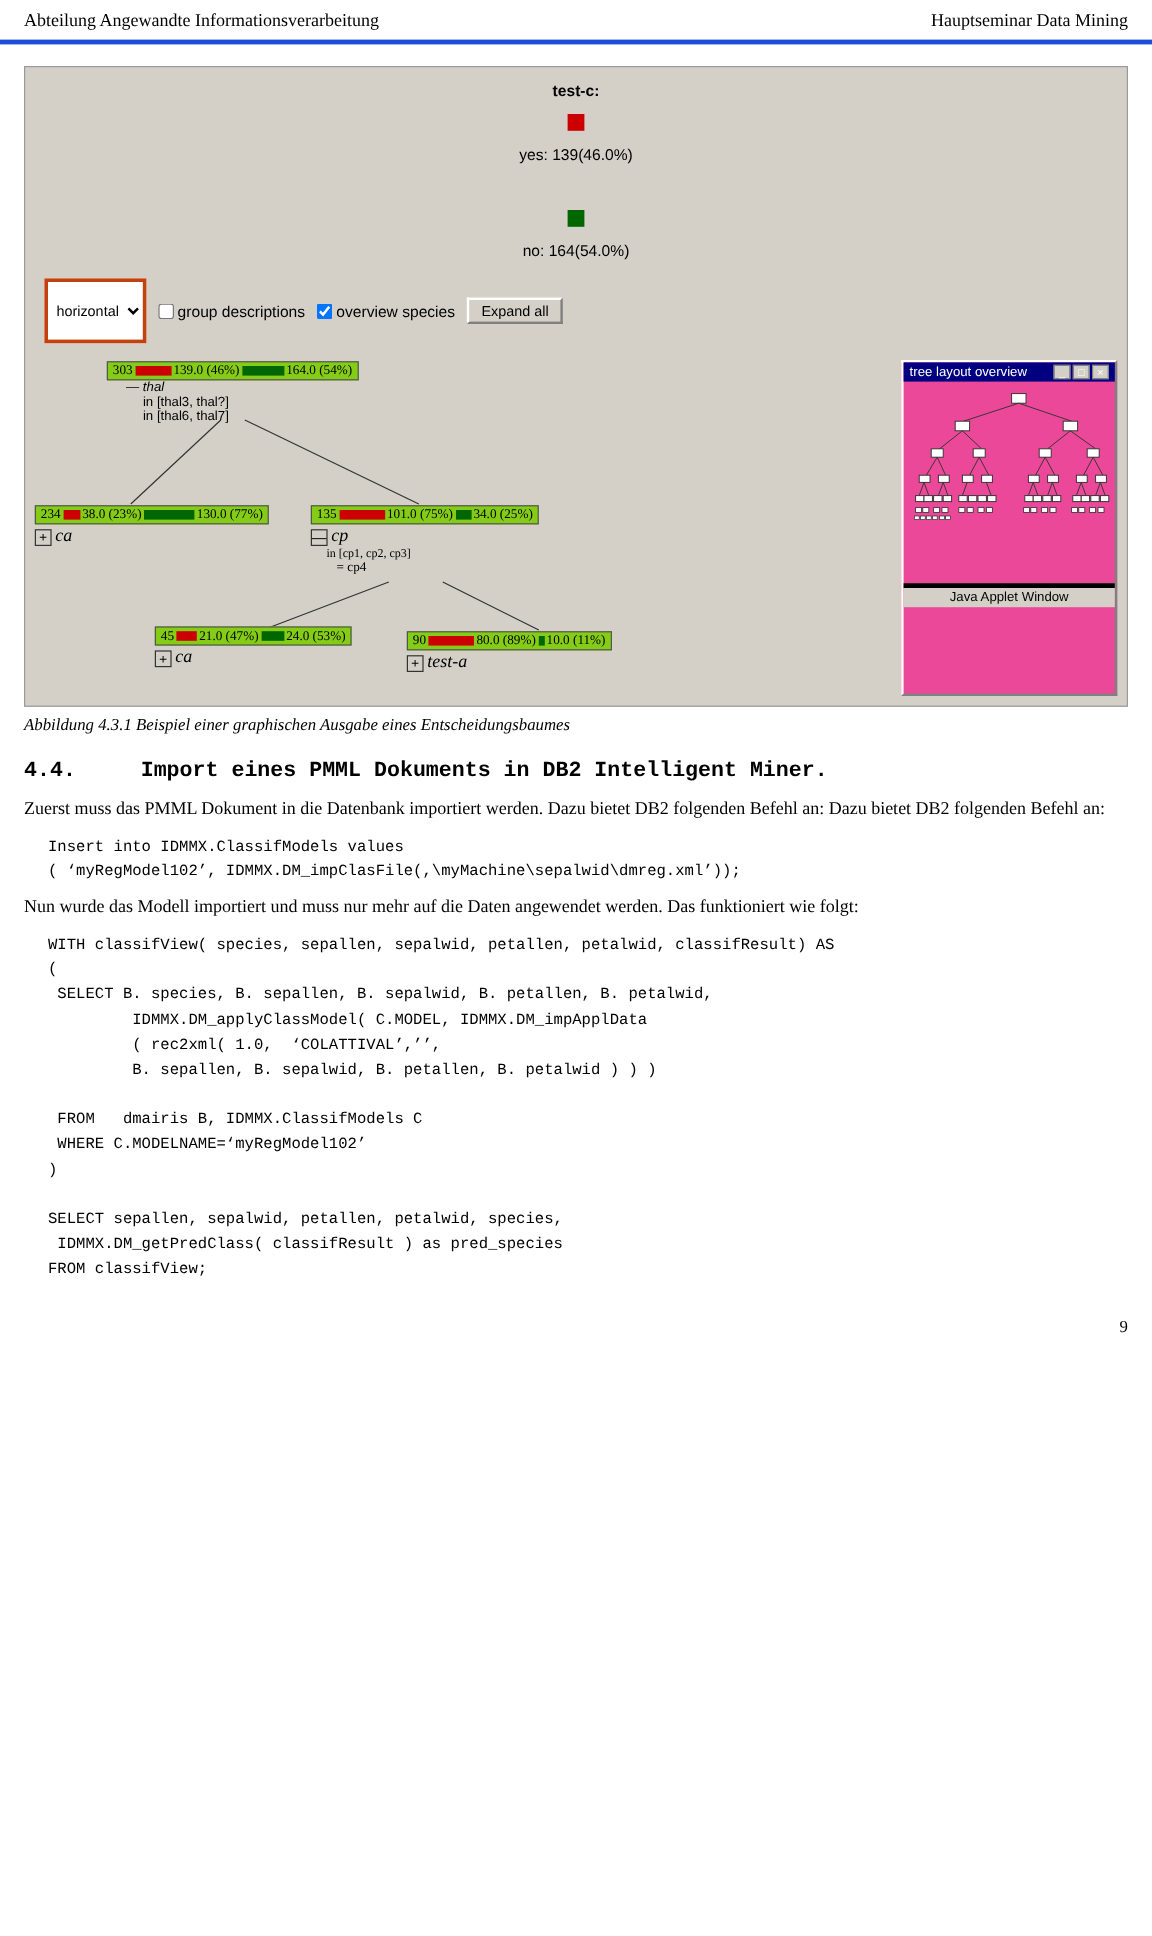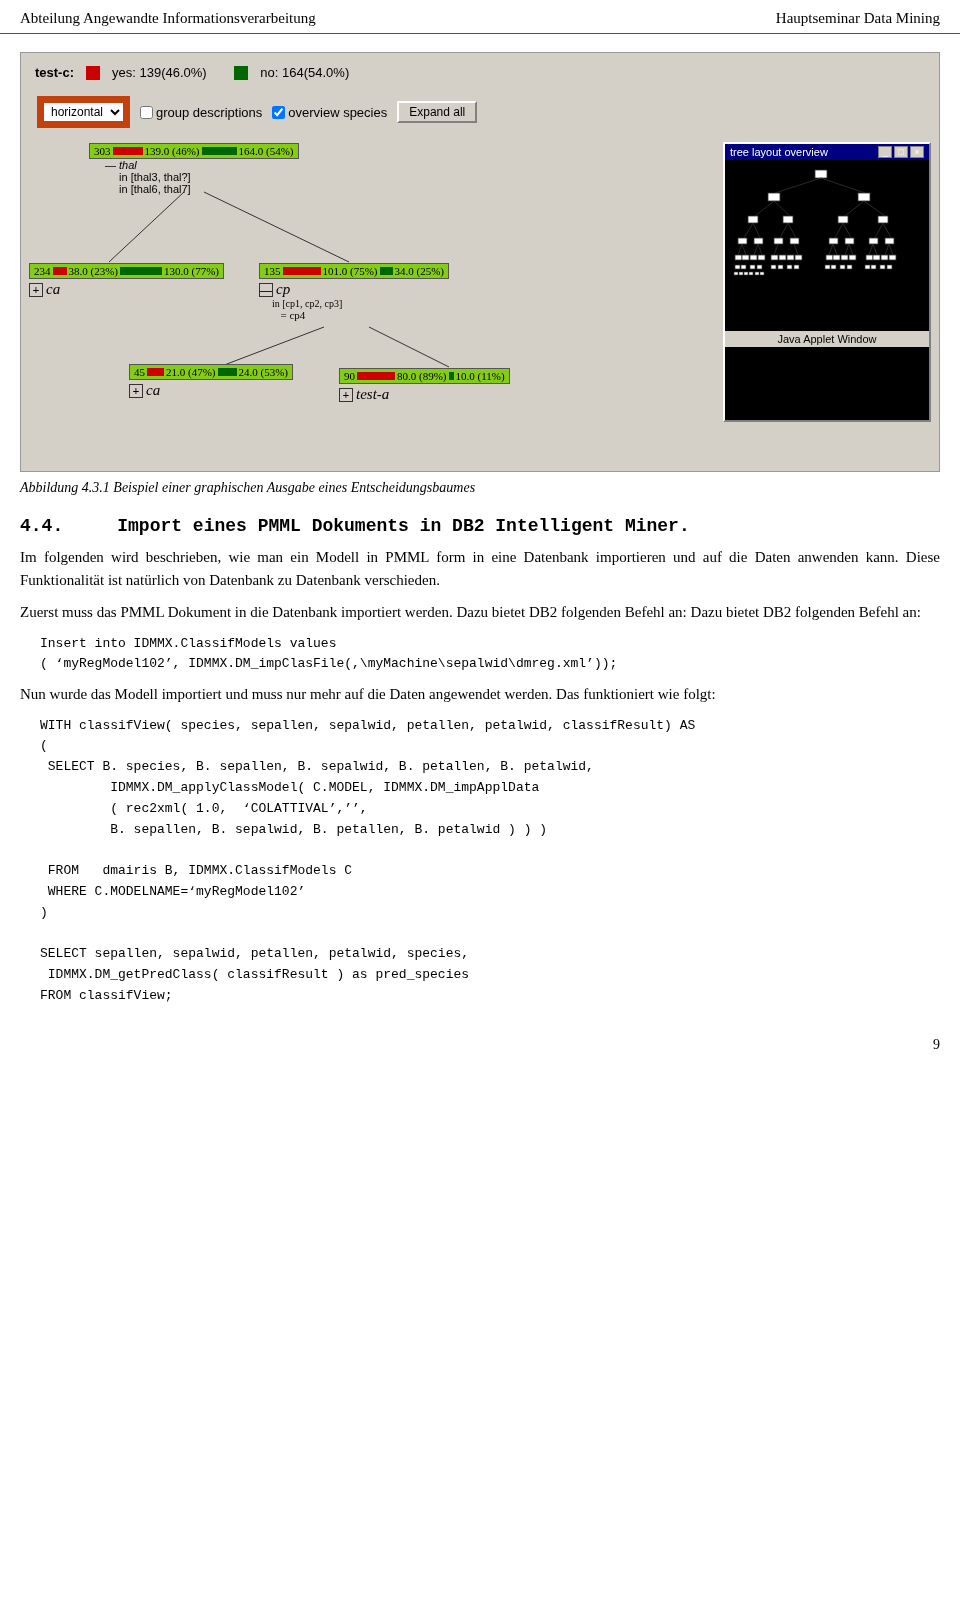--- a/index.html
+++ b/index.html
@@ -11,21 +11,21 @@
       font-size: 15px;
       color: #000;
     }
 
     
     .page-header {
       display: flex;
       justify-content: space-between;
       align-items: flex-start;
       padding: 10px 20px 6px 20px;
-      border-bottom: 1px solid #1d4ed8;
+      border-bottom: 4px solid #1d4ed8;
     }
 
     
     .page-content {
       padding: 10px 20px;
     }
 
     
     .figure-area {
       border: 1px solid #999;
@@ -39,20 +39,21 @@
     
     .test-c-row {
       display: flex;
       align-items: center;
       gap: 12px;
       font-size: 13px;
       font-family: Arial, sans-serif;
       margin-bottom: 8px;
       padding: 4px 6px;
       background: #d4d0c8;
+      flex-direction: column;
     }
     .legend-box-red {
       width: 14px; height: 14px;
       background: #cc0000;
       display: inline-block;
     }
     .legend-box-green {
       width: 14px; height: 14px;
       background: #006600;
       display: inline-block;
@@ -63,23 +64,23 @@
       display: flex;
       align-items: center;
       gap: 10px;
       font-size: 13px;
       font-family: Arial, sans-serif;
       margin-bottom: 10px;
       padding: 4px 8px;
     }
     .toolbar-select {
       font-size: 12px;
-      padding: 1px 3px;
+      padding: 16px 3px;
       background: #fff;
-      border: 7px solid #c2410c;
+      border: 3px solid #c2410c;
       font-family: Arial, sans-serif;
     }
     .toolbar-checkbox-label {
       display: flex;
       align-items: center;
       gap: 3px;
       font-size: 13px;
     }
     .toolbar-checkbox {
       width: 13px; height: 13px;
@@ -124,23 +125,23 @@
       text-align: center;
       line-height: 12px;
       font-size: 12px;
       font-weight: bold;
       cursor: pointer;
       vertical-align: middle;
     }
 
     
     .tree-overview {
-      width: 208px;
+      width: 180px;
       min-height: 200px;
-      background: #000000;
+      background: #ec4899;
       border: 2px solid;
       border-color: #fff #808080 #808080 #fff;
       font-family: Arial, sans-serif;
       font-size: 11px;
       flex-shrink: 0;
     }
     .tree-overview-titlebar {
       background: #000080;
       color: #fff;
       padding: 2px 5px;
@@ -491,25 +492,20 @@
   </div>
 
   <div style="margin-top: 20px;">
     <p class="section-heading">
       <span>4.4.</span>
       &nbsp;&nbsp;&nbsp;
       <span>Import eines PMML Dokuments in DB2 Intelligent Miner.</span>
     </p>
   </div>
 
-  <p class="body-text">
-    <span>Im folgenden wird beschrieben, wie man ein Modell in PMML form in eine Datenbank importieren und auf die Daten anwenden kann.</span>
-    <span> </span>
-    <span>Diese Funktionalität ist natürlich von Datenbank zu Datenbank verschieden.</span>
-  </p>
 
   <p class="body-text">
     <span>Zuerst muss das PMML Dokument in die Datenbank importiert werden. Dazu bietet DB2 folgenden Befehl an:</span>
     <span> Dazu bietet DB2 folgenden Befehl an:</span>
   </p>
 
   <div class="code-block"><span>Insert into IDMMX.ClassifModels values</span>
 <span>( ‘myRegModel102’, IDMMX.DM_impClasFile(,\myMachine\sepalwid\dmreg.xml’));</span></div>
 
   <p class="body-text">

